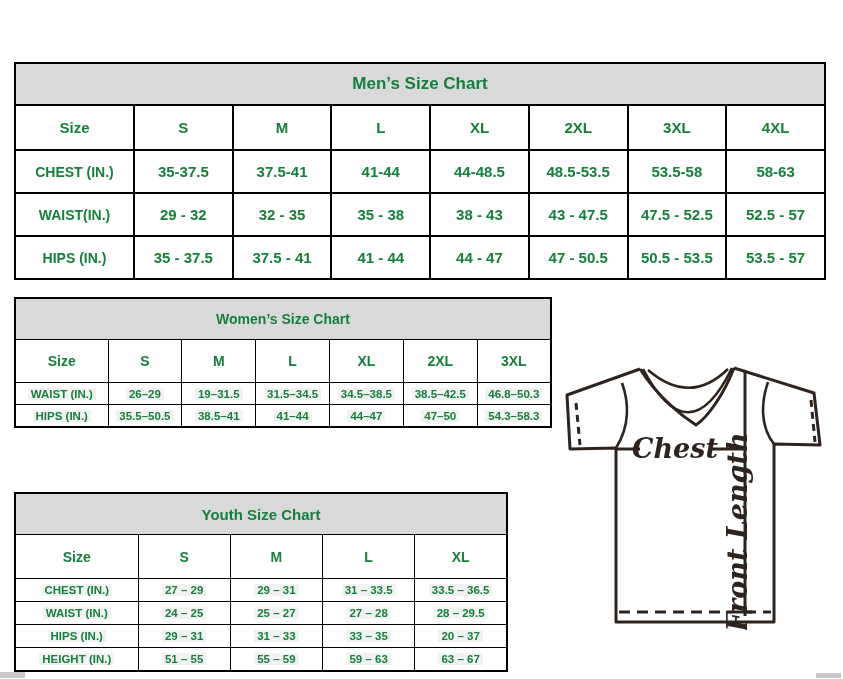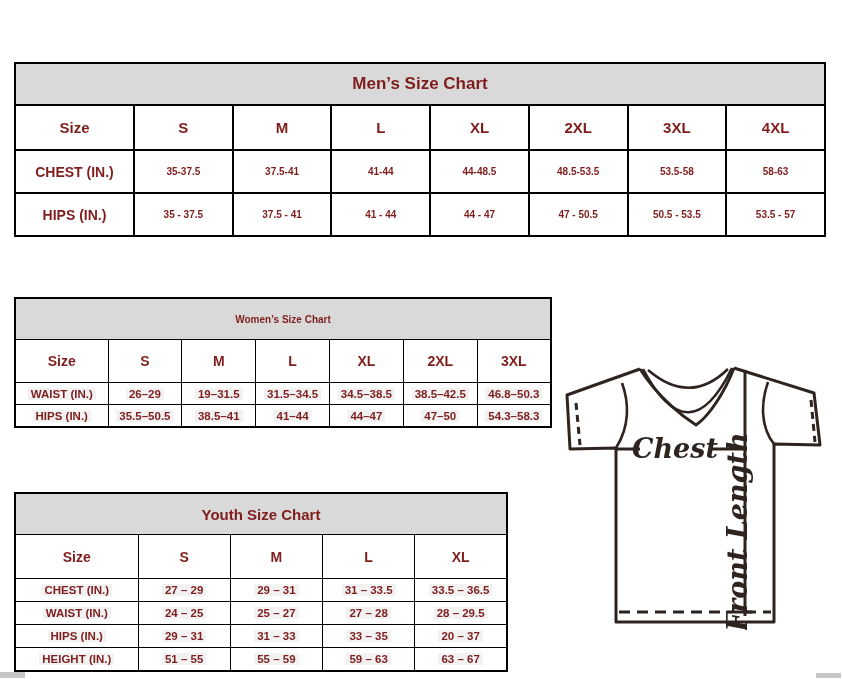--- a/index.html
+++ b/index.html
@@ -6,36 +6,36 @@
   .page {
     position:relative; width:843px; height:679px; overflow:hidden;
     background:#ffffff; font-family:"Liberation Sans", sans-serif; color:#000;
   }
   .page-title {
     position:absolute; left:0; top:5px; width:807px; text-align:center;
     font-size:24px; font-weight:bold;
   }
   table {
     position:absolute; border-collapse:collapse; table-layout:fixed;
-    background:#fff; color:#7f1d1d;
+    background:#fff; color:#15803d;
   }
   td { text-align:center; vertical-align:middle; font-weight:bold; padding:0; }
 
   
   #mens-table { left:14px; top:62px; width:812px; border:2px solid #000; }
-  #mens-table td { border:2px solid #000; font-size:10px; }
+  #mens-table td { border:2px solid #000; font-size:15px; }
   #mens-table tr.band td { background:#d9d9d9; font-size:17px; height:40px; }
   #mens-table tr.hdr td { height:43px; font-size:15px; }
   #mens-table tr.datarow td { height:41px; }
   #mens-table td.rowlab { font-size:14px; }
 
   
   #womens-table { left:14px; top:297px; width:538px; border:2px solid #000; }
   #womens-table td { border:1px solid #000; }
-  #womens-table tr.band td { background:#d9d9d9; font-size:10px; height:40px; }
+  #womens-table tr.band td { background:#d9d9d9; font-size:14px; height:40px; }
   #womens-table tr.hdr td { height:42px; font-size:14px; }
   #womens-table tr.datarow td { height:21px; font-size:11.5px; }
 
   
   #youth-table { left:14px; top:492px; width:494px; border:2px solid #000; }
   #youth-table td { border:1px solid #000; }
   #youth-table tr.band td { background:#d9d9d9; font-size:15px; height:40px; }
   #youth-table tr.hdr td { height:43px; font-size:14px; }
   #youth-table tr.datarow td { height:22px; font-size:11.5px; }
 
@@ -86,20 +86,30 @@
     </tr>
     <tr class="datarow">
       <td class="rowlab">CHEST (IN.)</td>
       <td>35-37.5</td>
       <td>37.5-41</td>
       <td>41-44</td>
       <td>44-48.5</td>
       <td>48.5-53.5</td>
       <td>53.5-58</td>
       <td>58-63</td>
+    </tr>
+    <tr class="datarow">
+      <td class="rowlab">WAIST(IN.)</td>
+      <td>29 - 32</td>
+      <td>32 - 35</td>
+      <td>35 - 38</td>
+      <td>38 - 43</td>
+      <td>43 - 47.5</td>
+      <td>47.5 - 52.5</td>
+      <td>52.5 - 57</td>
     </tr>
     <tr class="datarow">
       <td class="rowlab">HIPS (IN.)</td>
       <td>35 - 37.5</td>
       <td>37.5 - 41</td>
       <td>41 - 44</td>
       <td>44 - 47</td>
       <td>47 - 50.5</td>
       <td>50.5 - 53.5</td>
       <td>53.5 - 57</td>

